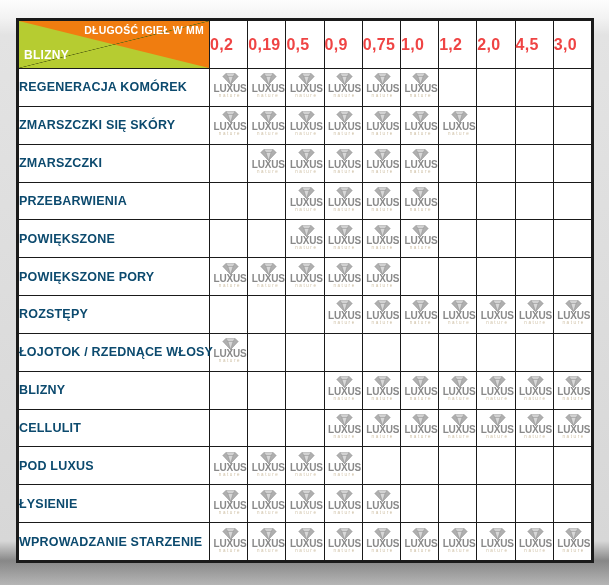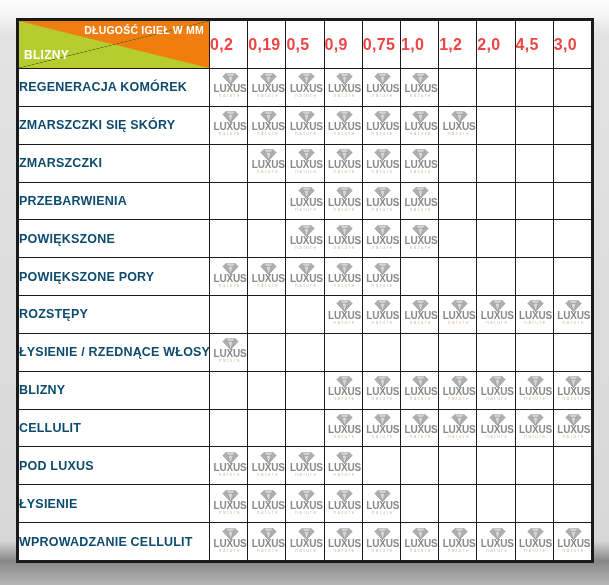--- a/index.html
+++ b/index.html
@@ -709,21 +709,21 @@
                 </svg><span class="wordmark">LUXUS</span><span class="subword">nature</span></span></td>
             <td class="cell"><span class="logo"><svg class="gem" viewBox="0 0 34 24">
                   <path d="M2 7 L32 7 L17 23 Z" fill="#b8b8b8" stroke="#8c8c8c" stroke-width="0.9"></path>
                   <path d="M2 7 L8 1 L26 1 L32 7 Z" fill="#cfcfcf" stroke="#8c8c8c" stroke-width="0.9"></path>
                   <path d="M8 1 L12 7 L17 23 L2 7 Z" fill="#a9a9a9" stroke="#8c8c8c" stroke-width="0.9"></path>
                   <path d="M26 1 L22 7 L17 23 L32 7 Z" fill="#a9a9a9" stroke="#8c8c8c" stroke-width="0.9"></path>
                   <path d="M12 7 L22 7 L17 23 Z" fill="#d6d6d6" stroke="#8c8c8c" stroke-width="0.9"></path>
                 </svg><span class="wordmark">LUXUS</span><span class="subword">nature</span></span></td>
           </tr>
           <tr>
-            <td class="rowlabel">ŁYSIENIE / RZEDNĄCE WŁOSY</td>
+            <td class="rowlabel">ŁOJOTOK / RZEDNĄCE WŁOSY</td>
             <td class="cell"><span class="logo"><svg class="gem" viewBox="0 0 34 24">
                   <path d="M2 7 L32 7 L17 23 Z" fill="#b8b8b8" stroke="#8c8c8c" stroke-width="0.9"></path>
                   <path d="M2 7 L8 1 L26 1 L32 7 Z" fill="#cfcfcf" stroke="#8c8c8c" stroke-width="0.9"></path>
                   <path d="M8 1 L12 7 L17 23 L2 7 Z" fill="#a9a9a9" stroke="#8c8c8c" stroke-width="0.9"></path>
                   <path d="M26 1 L22 7 L17 23 L32 7 Z" fill="#a9a9a9" stroke="#8c8c8c" stroke-width="0.9"></path>
                   <path d="M12 7 L22 7 L17 23 Z" fill="#d6d6d6" stroke="#8c8c8c" stroke-width="0.9"></path>
                 </svg><span class="wordmark">LUXUS</span><span class="subword">nature</span></span></td>
             <td class="cell"><span class="logo empty"><svg class="gem" viewBox="0 0 34 24">
                   <path d="M2 7 L32 7 L17 23 Z" fill="#b8b8b8" stroke="#8c8c8c" stroke-width="0.9"></path>
                   <path d="M2 7 L8 1 L26 1 L32 7 Z" fill="#cfcfcf" stroke="#8c8c8c" stroke-width="0.9"></path>
@@ -1074,21 +1074,21 @@
                 </svg><span class="wordmark">LUXUS</span><span class="subword">nature</span></span></td>
             <td class="cell"><span class="logo empty"><svg class="gem" viewBox="0 0 34 24">
                   <path d="M2 7 L32 7 L17 23 Z" fill="#b8b8b8" stroke="#8c8c8c" stroke-width="0.9"></path>
                   <path d="M2 7 L8 1 L26 1 L32 7 Z" fill="#cfcfcf" stroke="#8c8c8c" stroke-width="0.9"></path>
                   <path d="M8 1 L12 7 L17 23 L2 7 Z" fill="#a9a9a9" stroke="#8c8c8c" stroke-width="0.9"></path>
                   <path d="M26 1 L22 7 L17 23 L32 7 Z" fill="#a9a9a9" stroke="#8c8c8c" stroke-width="0.9"></path>
                   <path d="M12 7 L22 7 L17 23 Z" fill="#d6d6d6" stroke="#8c8c8c" stroke-width="0.9"></path>
                 </svg><span class="wordmark">LUXUS</span><span class="subword">nature</span></span></td>
           </tr>
           <tr>
-            <td class="rowlabel">WPROWADZANIE CELLULIT</td>
+            <td class="rowlabel">WPROWADZANIE STARZENIE</td>
             <td class="cell"><span class="logo"><svg class="gem" viewBox="0 0 34 24">
                   <path d="M2 7 L32 7 L17 23 Z" fill="#b8b8b8" stroke="#8c8c8c" stroke-width="0.9"></path>
                   <path d="M2 7 L8 1 L26 1 L32 7 Z" fill="#cfcfcf" stroke="#8c8c8c" stroke-width="0.9"></path>
                   <path d="M8 1 L12 7 L17 23 L2 7 Z" fill="#a9a9a9" stroke="#8c8c8c" stroke-width="0.9"></path>
                   <path d="M26 1 L22 7 L17 23 L32 7 Z" fill="#a9a9a9" stroke="#8c8c8c" stroke-width="0.9"></path>
                   <path d="M12 7 L22 7 L17 23 Z" fill="#d6d6d6" stroke="#8c8c8c" stroke-width="0.9"></path>
                 </svg><span class="wordmark">LUXUS</span><span class="subword">nature</span></span></td>
             <td class="cell"><span class="logo"><svg class="gem" viewBox="0 0 34 24">
                   <path d="M2 7 L32 7 L17 23 Z" fill="#b8b8b8" stroke="#8c8c8c" stroke-width="0.9"></path>
                   <path d="M2 7 L8 1 L26 1 L32 7 Z" fill="#cfcfcf" stroke="#8c8c8c" stroke-width="0.9"></path>

